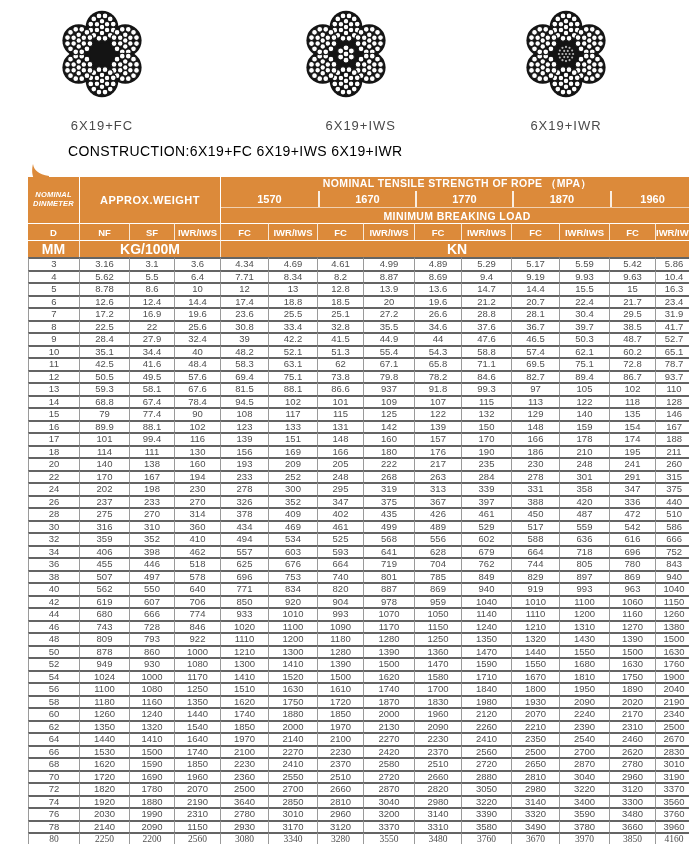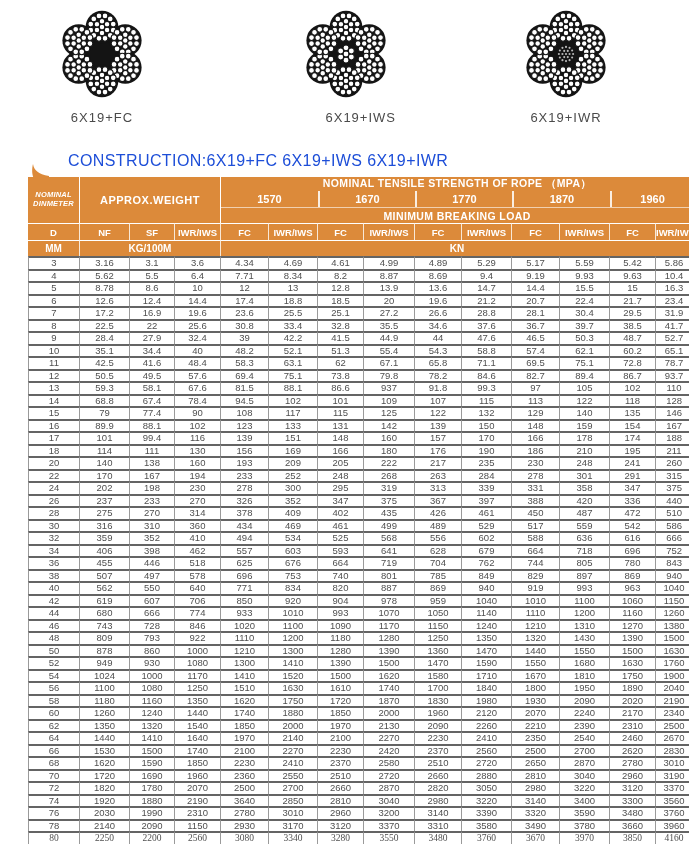--- a/index.html
+++ b/index.html
@@ -2,41 +2,41 @@
 <html><head>
 <meta charset="utf-8">
 <style>
   html,body{margin:0;padding:0;background:#fff;}
   body{font-family:"Liberation Sans",sans-serif;color:#4f4f4f;}
   .page{position:relative;width:689px;height:844px;background:#ffffff;overflow:hidden;}
 
   
   .figure{position:absolute;width:100px;text-align:center;}
   .figure svg{display:block;margin:0 auto;}
-  .fig-label{margin-top:8px;font-size:13px;letter-spacing:1px;color:#4a4a4a;}
+  .fig-label{margin-top:16px;font-size:13px;letter-spacing:1px;color:#4a4a4a;}
   #fig-fc{left:52px;top:6px;}
   #fig-iws{left:296px;top:6px;text-align:right;}
   #fig-iwr{left:516px;top:6px;}
 
-  .construction{position:absolute;left:68px;top:152px;font-size:16px;color:#1d4ed8;letter-spacing:.4px;}
+  .construction{position:absolute;left:68px;top:143px;font-size:14px;color:#000000;letter-spacing:.4px;}
 
   .flame{position:absolute;left:30px;top:163px;width:20px;height:16px;}
 
   
   table.specs{position:absolute;left:28px;top:177px;width:661px;border-collapse:separate;border-spacing:0;table-layout:fixed;}
   table.specs th{background:#DC8A3A;color:#fff;font-weight:bold;text-align:center;vertical-align:middle;padding:0;overflow:hidden;}
   th.t-title{font-size:10.5px;height:14px;letter-spacing:.4px;}
   th.t-grade{font-size:11px;height:16px;border-left:2px solid rgba(255,255,255,.85);}
   th.t-grade.first{border-left:none;}
   th.t-mbl{font-size:10.5px;height:15px;border-top:1px solid rgba(255,255,255,.6);letter-spacing:.4px;}
   th.t-nom{font-size:7.5px;line-height:1.15;border-right:1px solid #fff;letter-spacing:.2px;font-style:italic;}
   th.t-aw{font-size:11px;border-right:1px solid #fff;letter-spacing:.5px;}
   th.t-sub{font-size:9.5px;height:16px;border-top:1px solid #fff;border-right:1px solid rgba(255,255,255,.8);}
   th.t-sub.last{border-right:none;}
-  th.t-unit{font-size:10px;height:15px;border-top:1px solid #fff;border-right:1px solid rgba(255,255,255,.8);margin-left:32px;}
+  th.t-unit{font-size:14px;height:15px;border-top:1px solid #fff;border-right:1px solid rgba(255,255,255,.8);margin-left:32px;}
   th.t-unit.last{border-right:none;}
 
   table.specs td{font-size:9.5px;color:#4f4f4f;text-align:center;vertical-align:middle;
     height:10.5px;line-height:10.5px;padding:0;
     border-top:2px solid #646464;border-right:1px solid #9a9a9a;overflow:hidden;}
   table.specs td:first-child{border-left:1px solid #9a9a9a;}
   table.specs tbody tr:last-child td{border-bottom:5px solid #be185d;font-family:Liberation Serif, serif;}
 </style>
 </head>
 <body>

